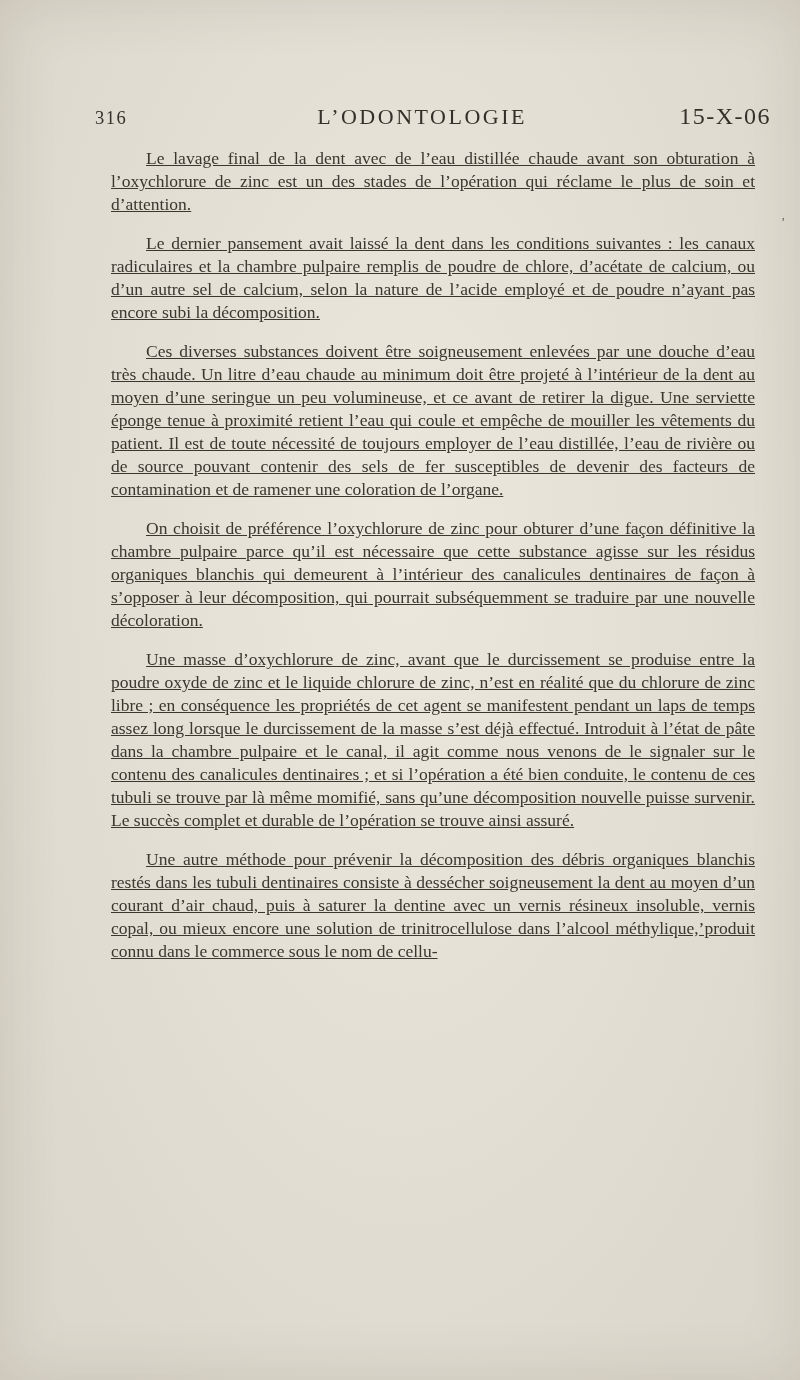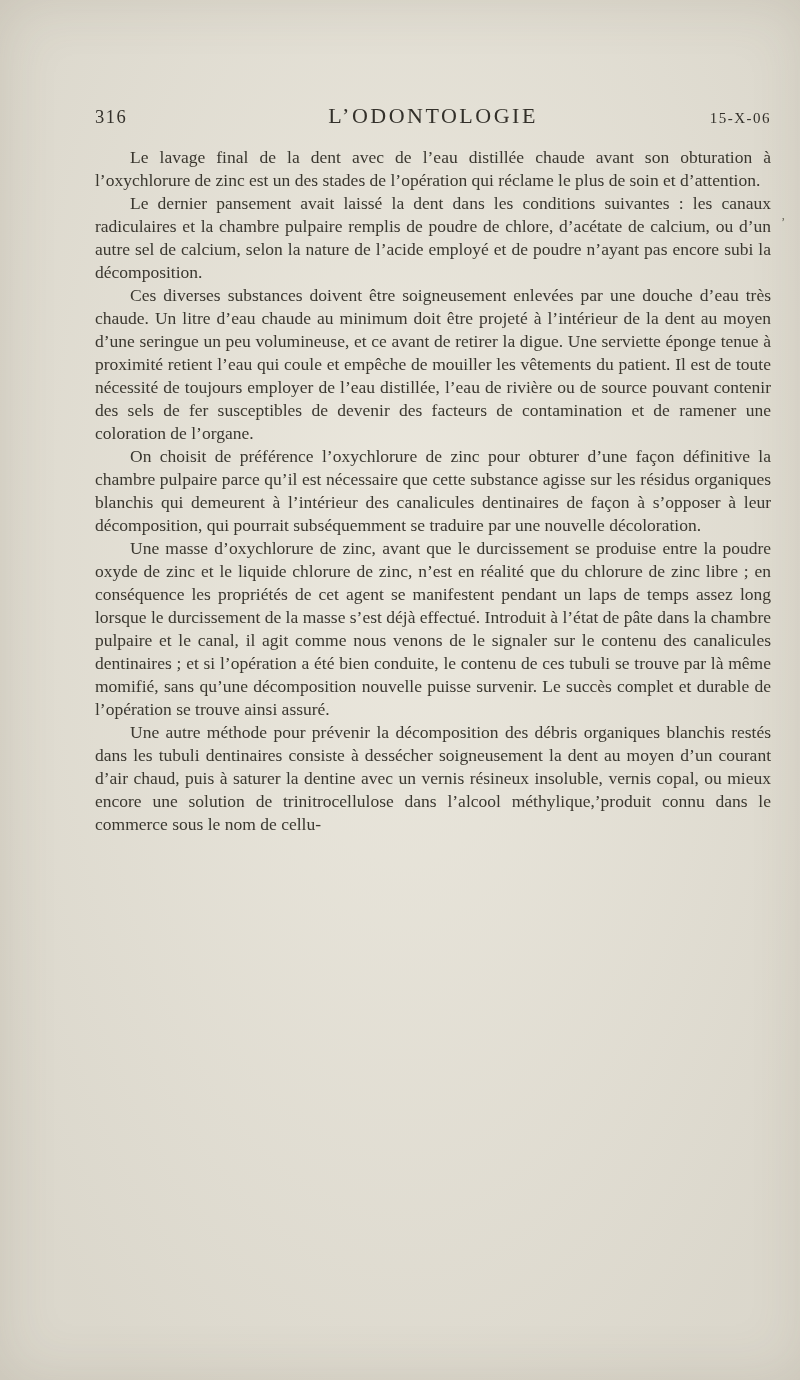--- a/index.html
+++ b/index.html
@@ -41,32 +41,33 @@
     letter-spacing: 1.5px;
     min-width: 70px;
   }
   .running-head .title {
     font-size: 22px;
     letter-spacing: 2.5px;
     text-align: center;
     flex: 1;
   }
   .running-head .date {
-    font-size: 15px;
+    font-size: 24px;
     letter-spacing: 1.5px;
     min-width: 70px;
     text-align: right;
   }
   .body-text p {
-    margin: 0;
+    margin: 16px;
     font-size: 17.5px;
     line-height: 23px;
     text-align: justify;
     text-indent: 2em;
     color: #3a372f;
+    text-decoration: underline;
   }
   .margin-mark {
     position: absolute;
     left: 781px;
     top: 214px;
     font-size: 13px;
     color: #4a463c;
     opacity: 0.8;
   }
 </style>

